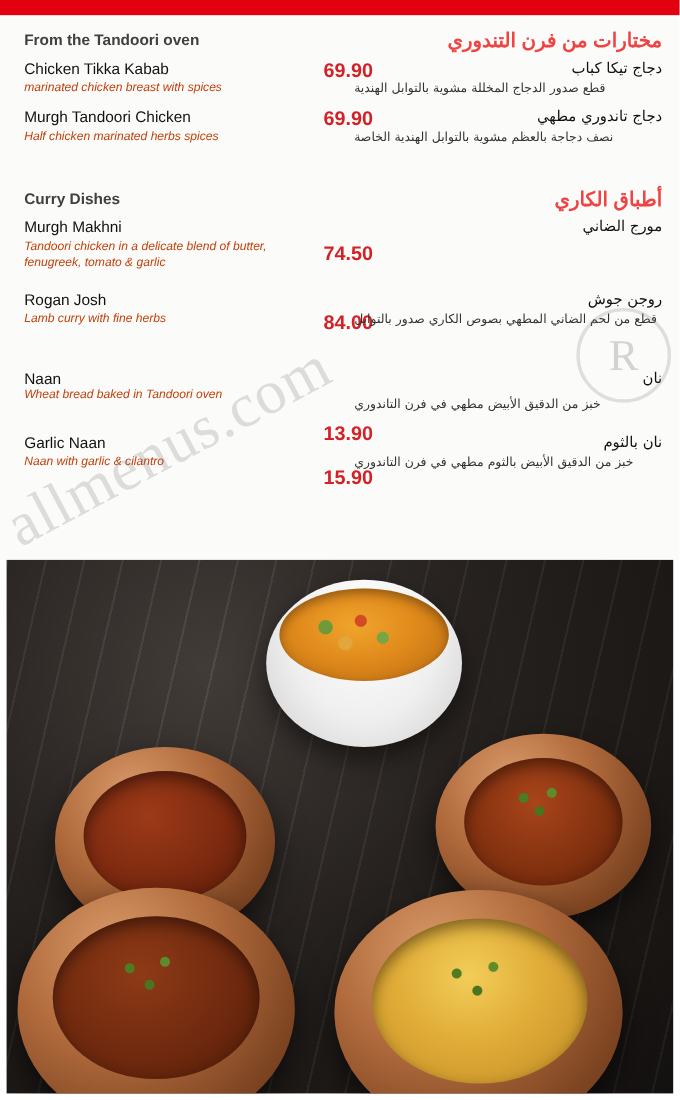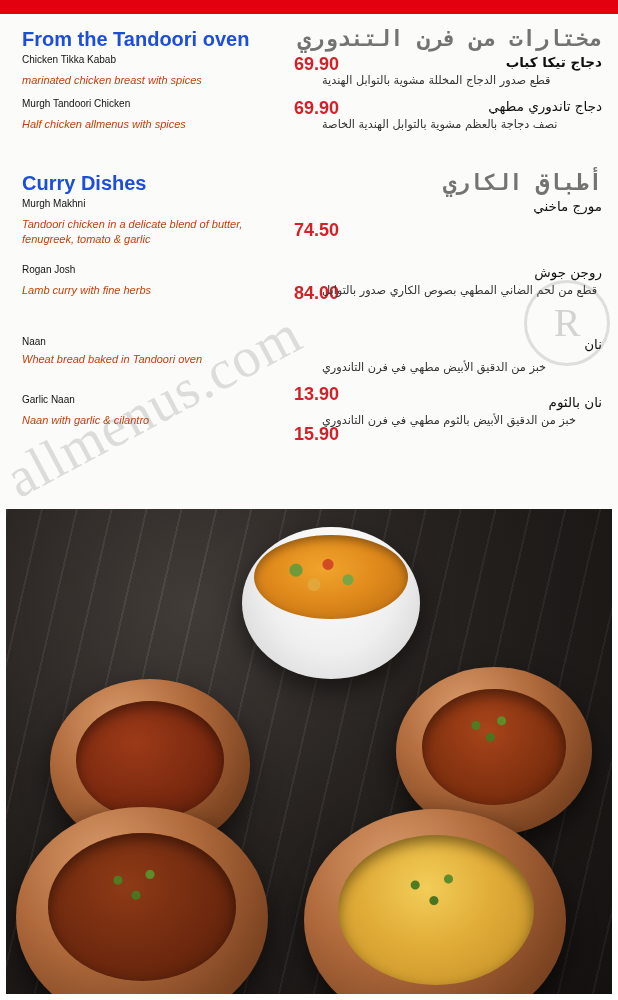--- a/index.html
+++ b/index.html
@@ -63,39 +63,39 @@
   }
 
   
   .section { position: relative; margin-bottom: 4px; }
   .sec-head-row {
     position: relative;
     height: 26px;
   }
   .sec-title-en {
     position: absolute; left: 0; top: 0;
-    color: #1d4ed8;
-    font-size: 20px;
+    color: #404040;
+    font-size: 14px;
     font-weight: bold;
     text-align: center;
   }
   .sec-title-ar {
     position: absolute; right: 0; top: -2px;
-    color: #737373;
-    font-size: 22px;
+    color: #ef4444;
+    font-size: 18px;
     font-weight: bold;
     direction: rtl;
-    font-family: Liberation Mono, monospace;
+    font-family: Liberation Sans, sans-serif;
   }
 
   .item { position: relative; min-height: 20px; }
   .item-en-name {
     position: absolute; left: 0; top: 0;
     color: #111111;
-    font-size: 10px;
+    font-size: 14px;
   }
   .item-en-desc {
     position: absolute; left: 0;
     color: #c2410c;
     font-size: 11px;
     font-style: italic;
     line-height: 15px;
     width: 250px;
   }
   .price {
@@ -217,42 +217,42 @@
 
     <div class="section" style="height:118px;">
       <div class="sec-head-row">
         <div class="sec-title-en">From the Tandoori oven</div>
         <div class="sec-title-ar">مختارات من فرن التندوري</div>
       </div>
       <div class="item" style="height:44px;">
         <div class="item-en-name">Chicken Tikka Kabab</div>
         <div class="item-en-desc" style="top:19px;">marinated chicken breast with spices</div>
         <div class="price" style="top:0px;">69.90</div>
-        <div class="item-ar-name" style="top:0px;font-weight:bold;">دجاج تيكا كباب</div>
+        <div class="item-ar-name" style="top:0px;">دجاج تيكا كباب</div>
         <div class="item-ar-desc" style="top:19px;">قطع صدور الدجاج المخللة مشوية بالتوابل الهندية</div>
       </div>
       <div class="item" style="height:44px;">
         <div class="item-en-name">Murgh Tandoori Chicken</div>
-        <div class="item-en-desc" style="top:19px;">Half chicken allmenus with spices</div>
+        <div class="item-en-desc" style="top:19px;">Half chicken marinated herbs spices</div>
         <div class="price" style="top:0px;">69.90</div>
         <div class="item-ar-name" style="top:0px;">دجاج تاندوري مطهي</div>
         <div class="item-ar-desc" style="top:19px;">نصف دجاجة بالعظم مشوية بالتوابل الهندية الخاصة</div>
       </div>
     </div>
 
     <div class="section" style="height:140px; margin-top:26px;">
       <div class="sec-head-row">
         <div class="sec-title-en">Curry Dishes</div>
         <div class="sec-title-ar">أطباق الكاري</div>
       </div>
       <div class="item" style="height:66px;">
         <div class="item-en-name">Murgh Makhni</div>
         <div class="item-en-desc" style="top:19px;">Tandoori chicken in a delicate blend of butter, fenugreek, tomato &amp; garlic</div>
         <div class="price" style="top:22px;">74.50</div>
-        <div class="item-ar-name" style="top:0px;">مورج ماخني</div>
+        <div class="item-ar-name" style="top:0px;">مورج الضاني</div>
       </div>
       <div class="item" style="height:48px;">
         <div class="item-en-name">Rogan Josh</div>
         <div class="item-en-desc" style="top:19px;">Lamb curry with fine herbs</div>
         <div class="price" style="top:19px;">84.00</div>
         <div class="item-ar-name" style="top:0px;">روجن جوش</div>
         <div class="item-ar-desc" style="top:19px;">قطع من لحم الضاني المطهي بصوص الكاري صدور بالتوابل</div>
       </div>
     </div>
 

